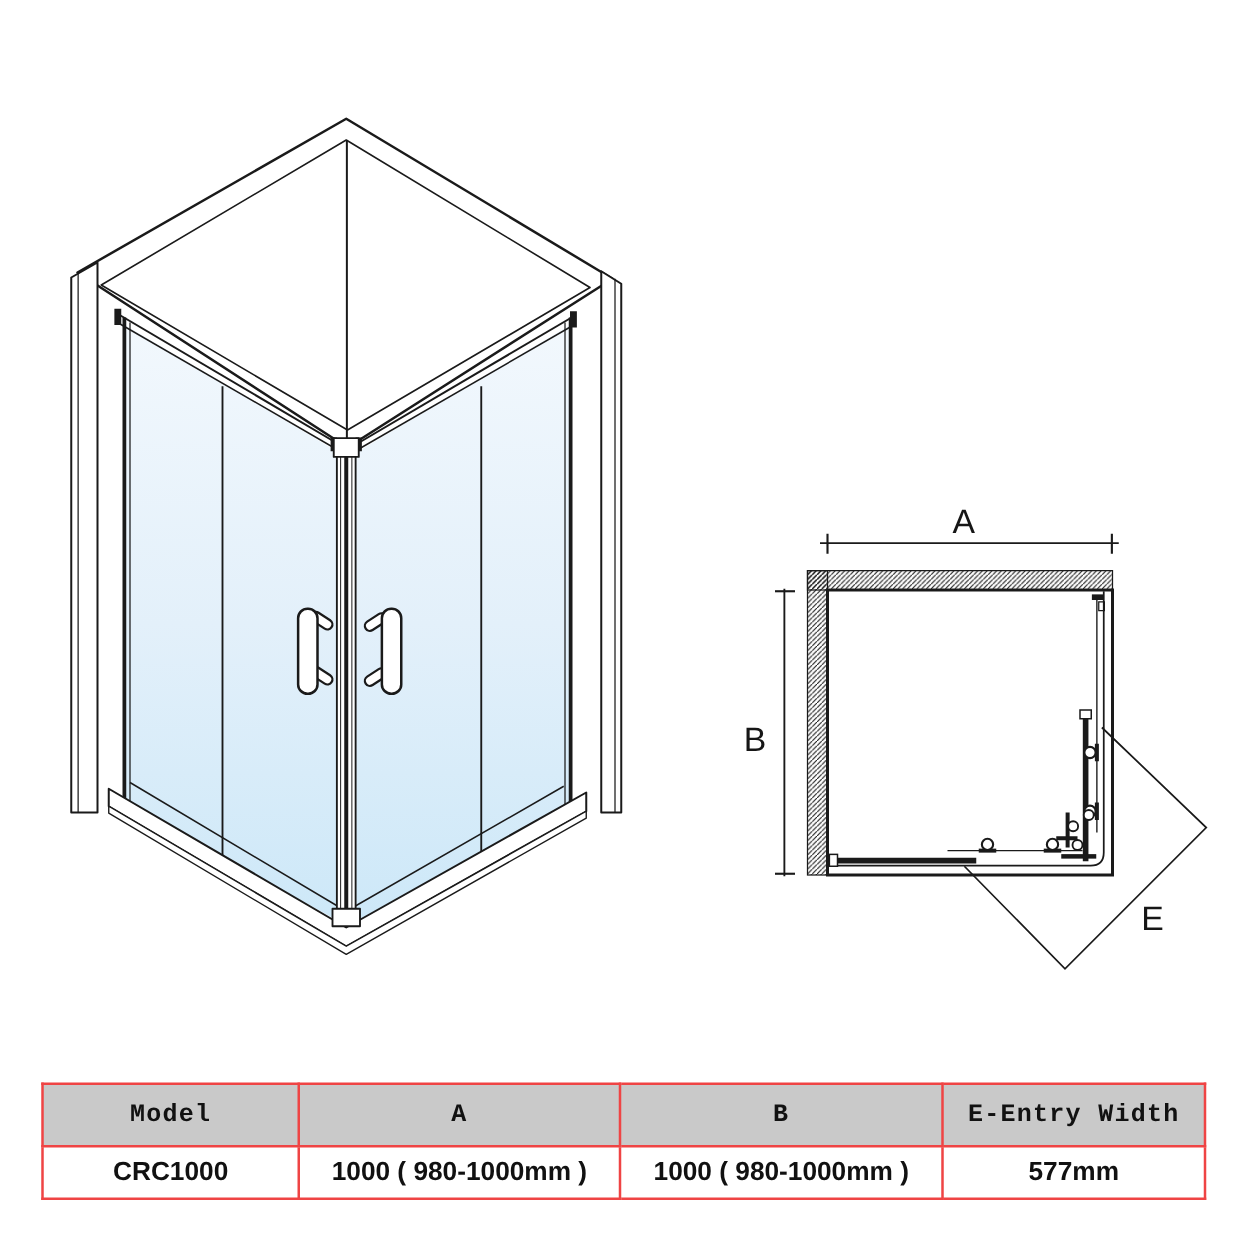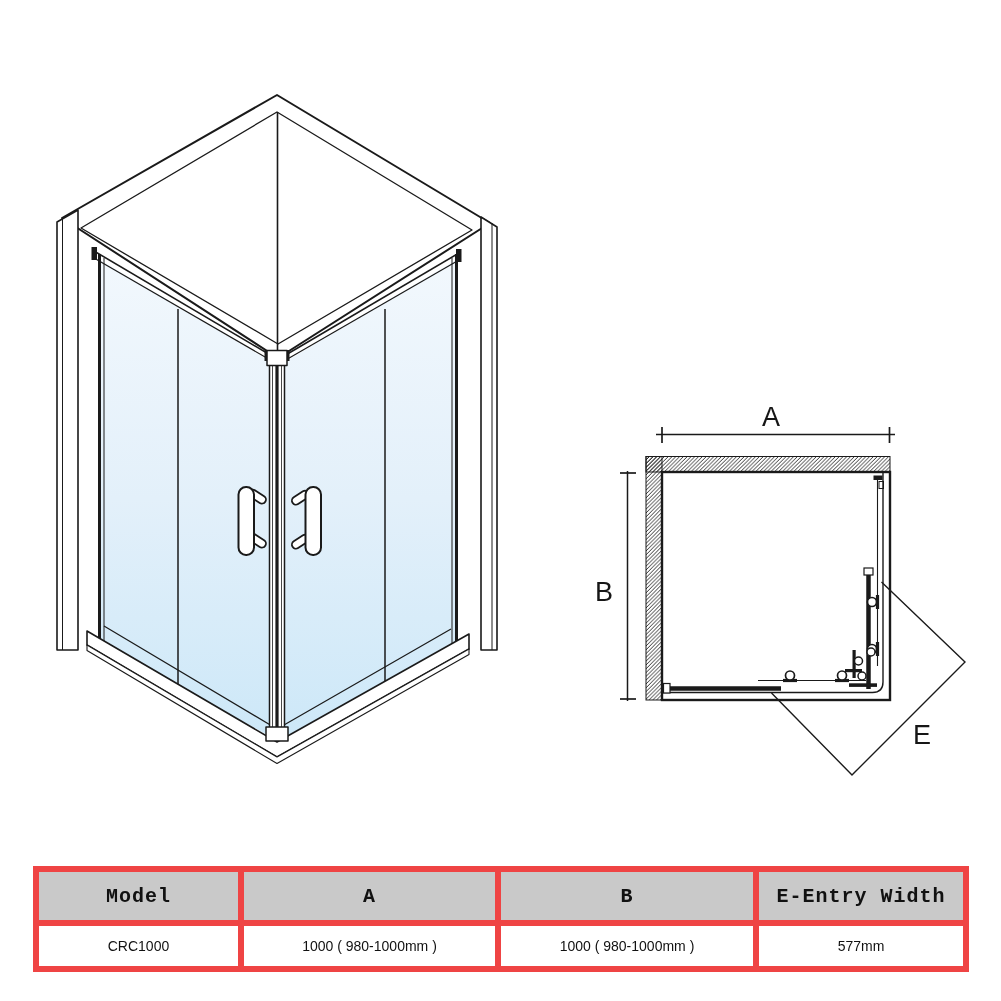--- a/index.html
+++ b/index.html
@@ -1,23 +1,23 @@
 <!DOCTYPE html>
 <html><head>
 <meta charset="utf-8">
 <style>
   html,body{margin:0;padding:0;background:#ffffff;}
   body{width:1001px;height:1001px;font-family:"Liberation Sans",sans-serif;}
   .stage{position:relative;width:1001px;height:1001px;background:#fff;overflow:hidden;}
   .drawing-svg{position:absolute;left:0;top:0;}
   .dim-label{font-family:"Liberation Sans",sans-serif;font-size:27px;fill:#161616;}
   table.spec{position:absolute;left:33px;top:866px;width:930px;border-collapse:collapse;table-layout:fixed;}
-  table.spec th, table.spec td{border:6px solid #ef4444;text-align:center;vertical-align:middle;padding:0;color:#111;}
+  table.spec th, table.spec td{border:2px solid #ef4444;text-align:center;vertical-align:middle;padding:0;color:#111;}
   table.spec th{background:#c9c9c9;height:48px;font-family:"Liberation Mono","DejaVu Sans Mono",monospace;font-size:20px;font-weight:600;letter-spacing:1px;}
-  table.spec td{background:#ffffff;height:40px;font-family:"Liberation Sans",sans-serif;font-size:14px;font-weight:400;}
+  table.spec td{background:#ffffff;height:40px;font-family:"Liberation Sans",sans-serif;font-size:21px;font-weight:700;}
 </style>
 </head>
 <body>
 
 <div class="stage">
 
   <svg class="drawing-svg" width="1001" height="860" viewBox="0 0 1001 860">
     <defs>
       <linearGradient id="glassGrad" x1="0" y1="0" x2="0" y2="1">
         <stop offset="0" stop-color="#f2f8fd"></stop>

